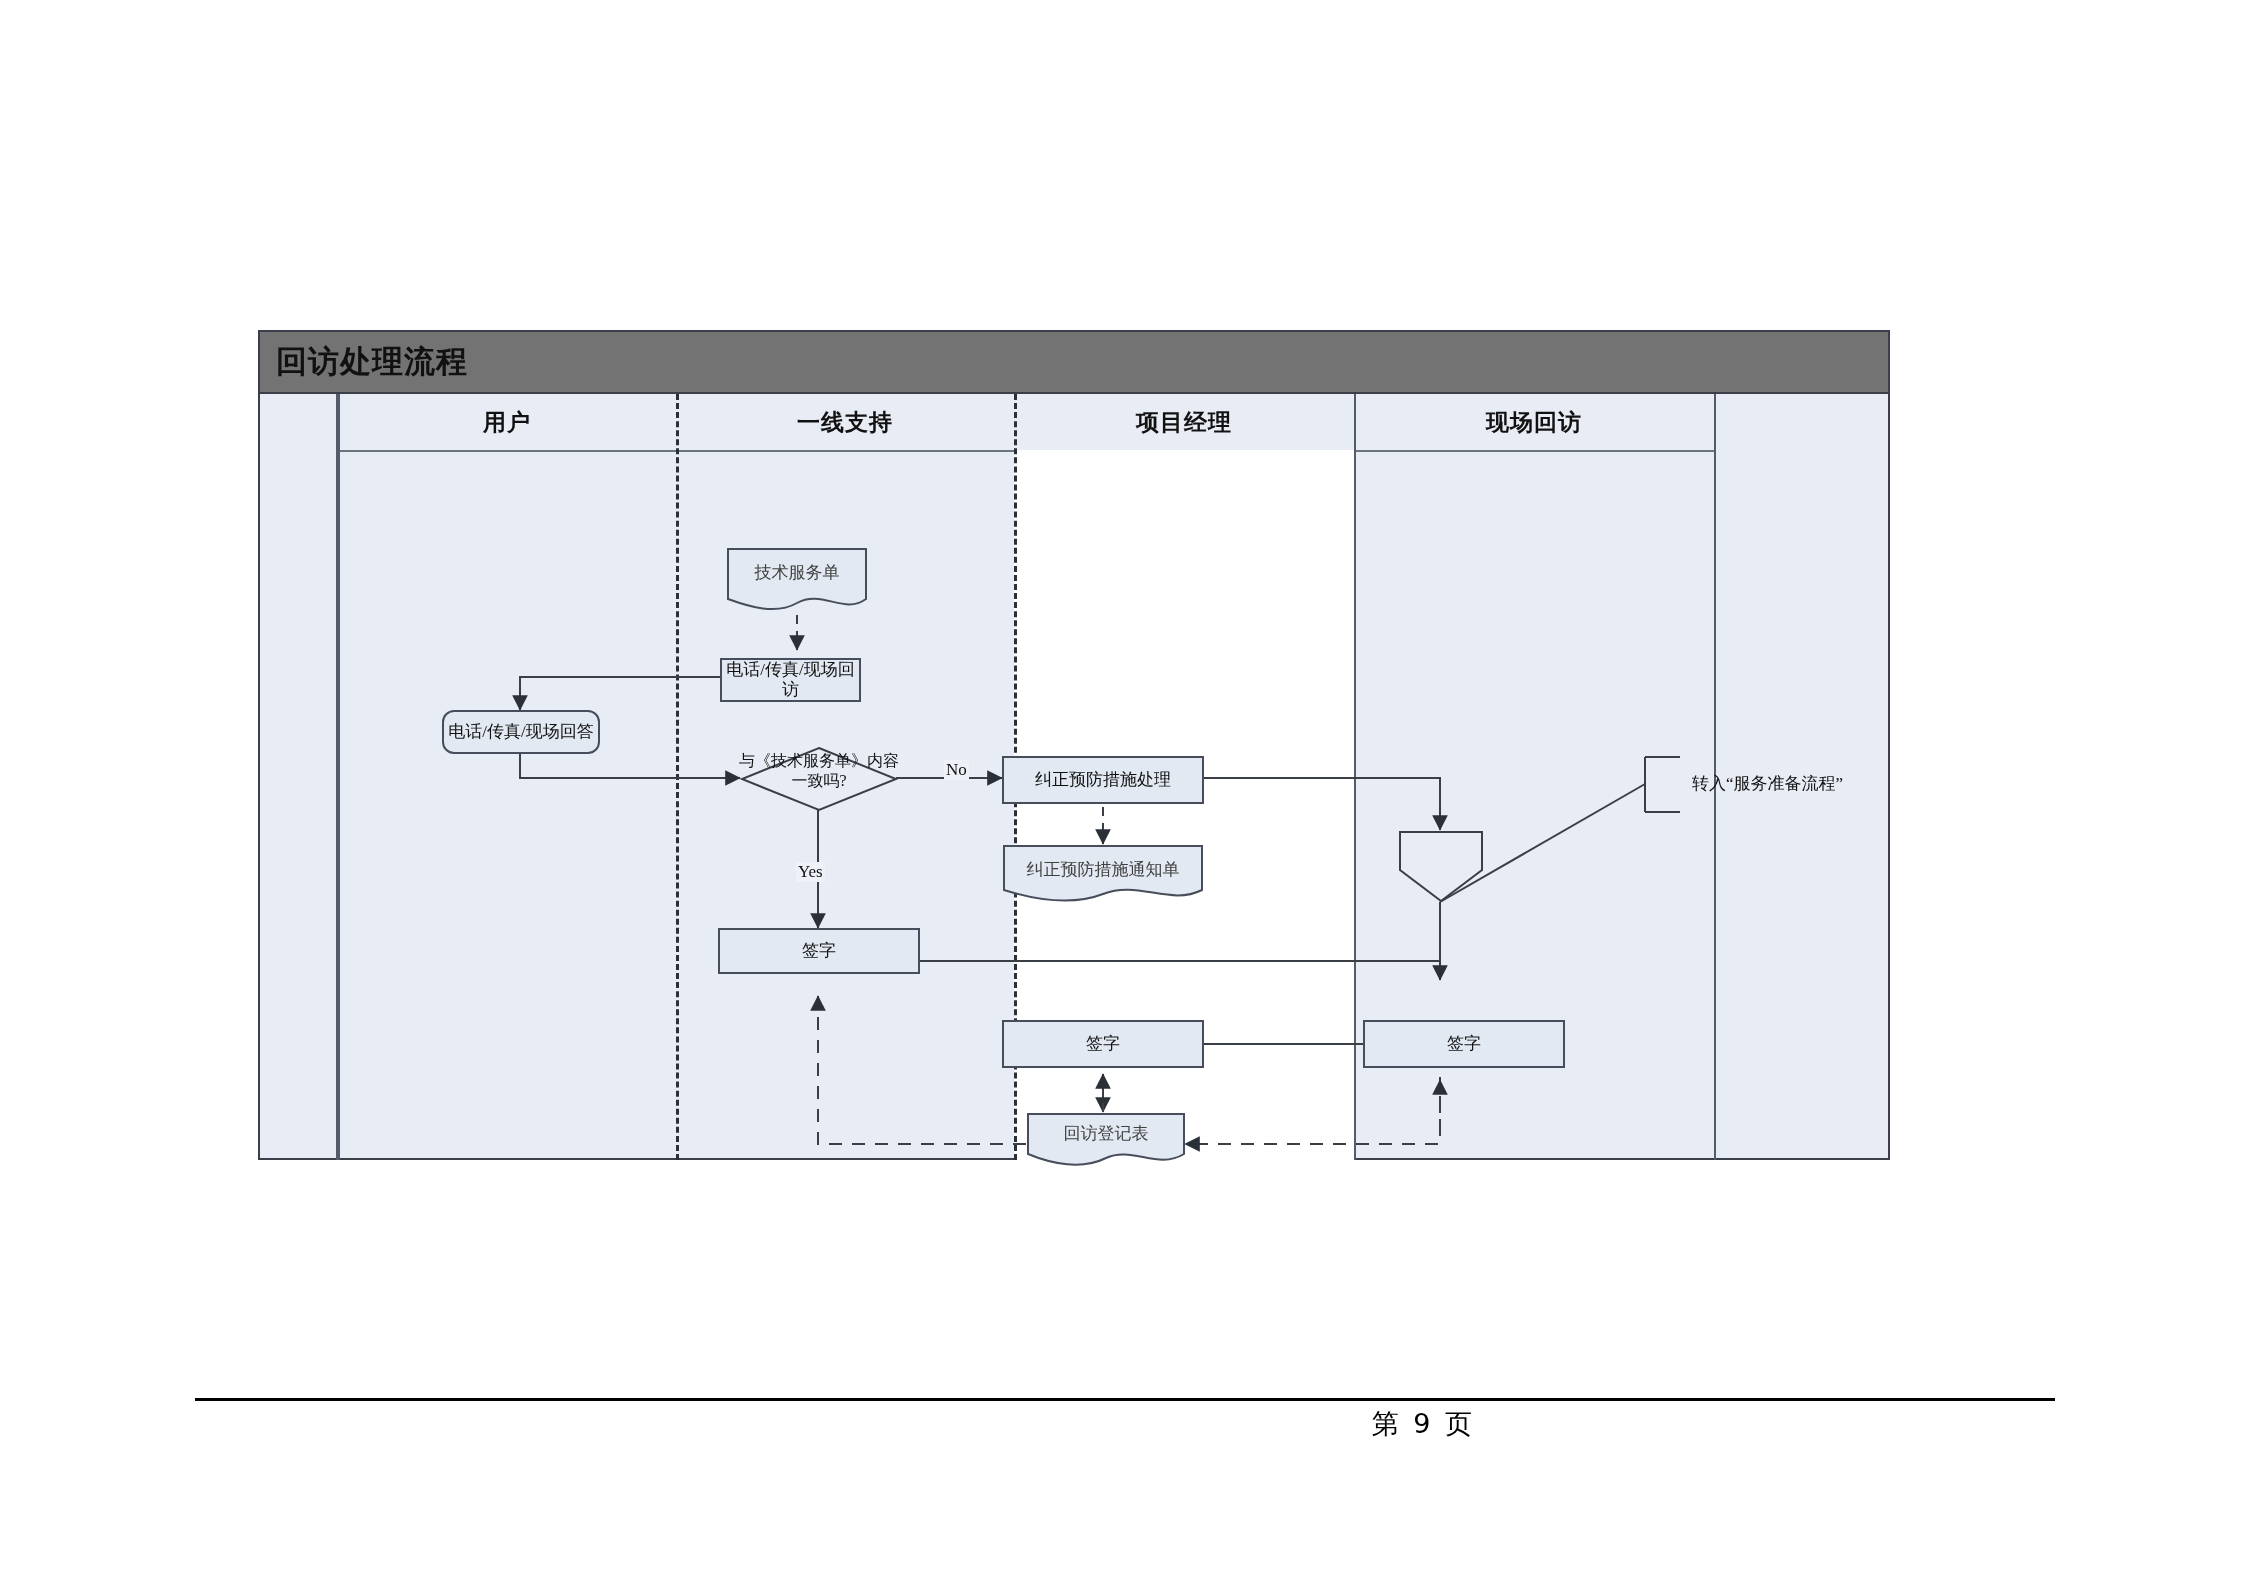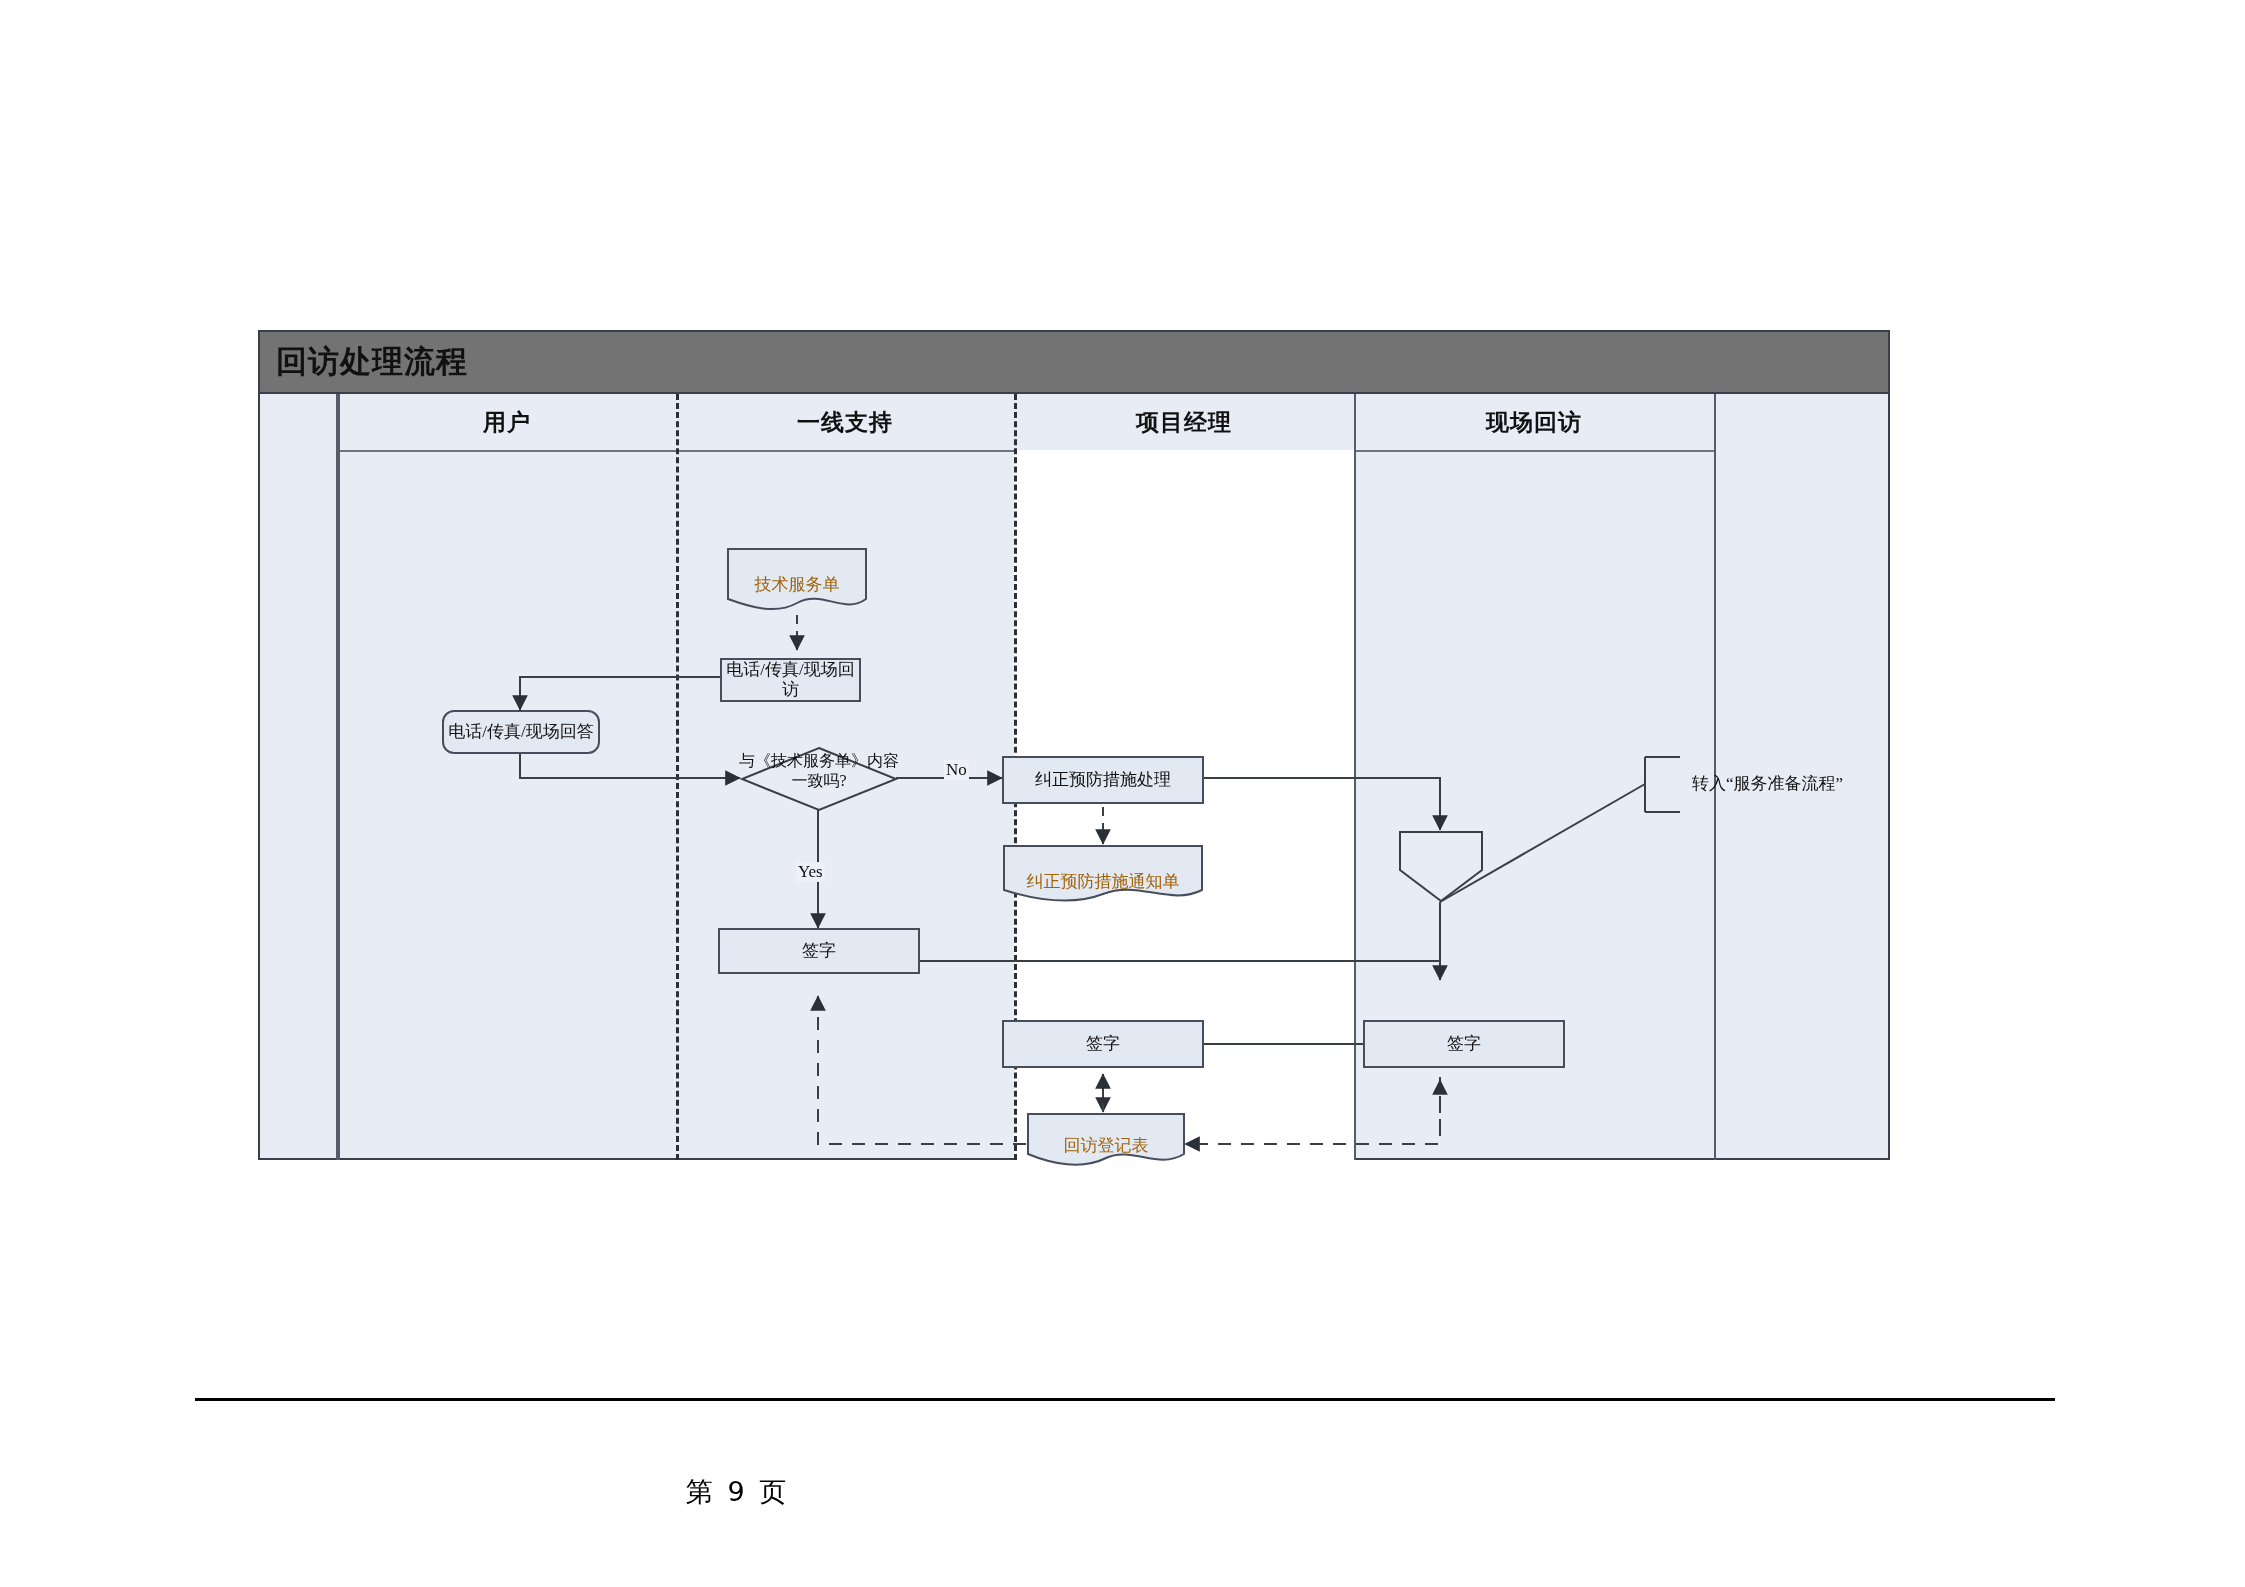--- a/index.html
+++ b/index.html
@@ -137,30 +137,30 @@
     font-size: 17px;
     line-height: 1.2;
     color: #111;
     font-family: "Liberation Serif", "DejaVu Serif", serif;
   }
 
   
   .doc-wrap { position: absolute; }
   .doc-wrap .doc-label {
     position: absolute;
-    left: 0; top: 12px;
+    left: 0; top: 0;
     width: 100%;
     height: 100%;
     display: flex;
     align-items: flex-start;
     justify-content: center;
     padding-top: 14px;
     box-sizing: border-box;
     font-size: 17px;
-    color: #a16207;
+    color: #404040;
     pointer-events: none;
   }
 
   
   .diamond-wrap { position: absolute; }
   .diamond-wrap .dm-label {
     position: absolute;
     left: 0; top: 0;
     width: 100%;
     height: 100%;
@@ -209,23 +209,23 @@
     position: absolute;
     left: 195px;
     top: 1398px;
     width: 1860px;
     height: 0;
     border-top: 3px solid #000;
   }
   #footer-text {
     position: absolute;
     left: 0;
-    top: 1474px;
+    top: 1406px;
     width: 1475px;
-    text-align: center;
+    text-align: right;
     font-family: "DejaVu Sans", "Liberation Sans", sans-serif;
     font-size: 27px;
     letter-spacing: 3px;
     color: #000;
   }
 </style>
 </head>
 <body>
 
 <div id="page">

